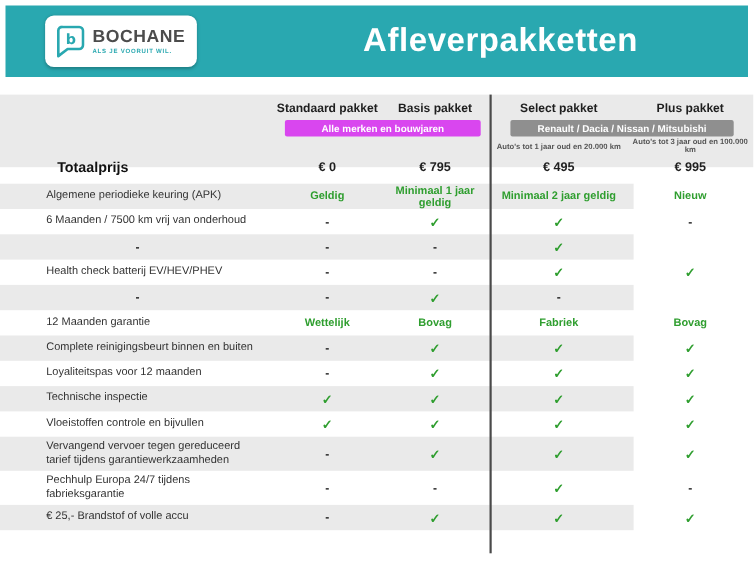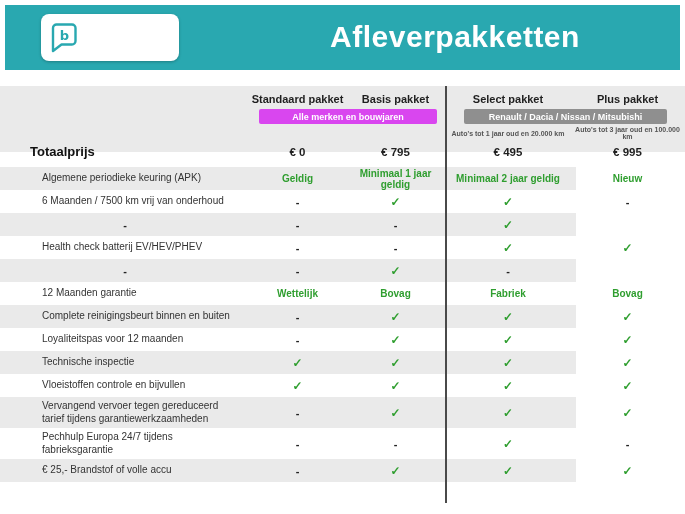--- a/index.html
+++ b/index.html
@@ -23,21 +23,21 @@
   
   .header-band { position:absolute; left:0; top:86px; width:685px; height:66px; background:#eaeaea; padding-top:7px; }
   .colheads > div { text-align:center; font-size:11px; font-weight:bold; color:#1f1f1f; }
   .badges { margin-top:4px; }
   .badge { font-size:9px; font-weight:bold; color:#ffffff; text-align:center; padding:2.5px 0; border-radius:2px; }
   .badge.teal { grid-column:2 / 4; margin:0 9px; background:#d946ef; }
   .badge.gray { grid-column:4 / 6; margin:0 18px; background:#8f8f8f; }
   .subs { margin-top:2px; min-height:9px; }
   .subs > div { text-align:center; font-size:7px; font-weight:bold; color:#555555; }
   .totals { margin-top:4px; }
-  .totals .tp { font-size:13px; font-weight:bold; color:#111111; padding-left:30px; text-align:left; }
+  .totals .tp { font-size:13px; font-weight:bold; color:#111111; padding-left:52px; text-align:left; }
   .totals .price { text-align:center; font-size:11.5px; font-weight:bold; color:#1f1f1f; }
 
   
   .rows { position:absolute; left:0; top:167px; width:576px; }
   .frow { display:grid; grid-template-columns:250px 95px 101px 124px 115px; min-height:23px; align-items:center; }
   .frow.shade { background:#eaeaea; }
   .flabel { font-size:10px; color:#333333; padding:3px 10px 3px 42px; line-height:1.25; }
   .fcell { text-align:center; }
   .fcell.check { color:#2f9e2f; font-size:12px; font-weight:bold; }
   .fcell.dash  { color:#222222; font-size:11px; font-weight:bold; }
@@ -50,20 +50,24 @@
 <body>
 
 <div class="page">
 
   <div class="top-bar">
     <div class="logo-box">
       <svg width="26" height="30" viewBox="0 0 26 30">
         <path d="M6 1.5 h15 a3.5 3.5 0 0 1 3.5 3.5 v13 a3.5 3.5 0 0 1 -3.5 3.5 H10.5 l-8.5 6.5 V5 a3.5 3.5 0 0 1 4 -3.5 z" fill="none" stroke="#29a8b0" stroke-width="2.4" stroke-linejoin="round"></path>
         <text x="13.5" y="17" text-anchor="middle" font-family="DejaVu Sans, sans-serif" font-size="13" font-weight="bold" fill="#29a8b0">b</text>
       </svg>
+      <div class="logo-text">
+        <div class="brand">BOCHANE</div>
+        <div class="tagline">ALS JE VOORUIT WIL.</div>
+      </div>
     </div>
     <h1 class="title">Afleverpakketten</h1>
   </div>
 
   <div class="header-band">
     <div class="grid colheads">
       <div></div>
       <div>Standaard pakket</div>
       <div>Basis pakket</div>
       <div>Select pakket</div>

